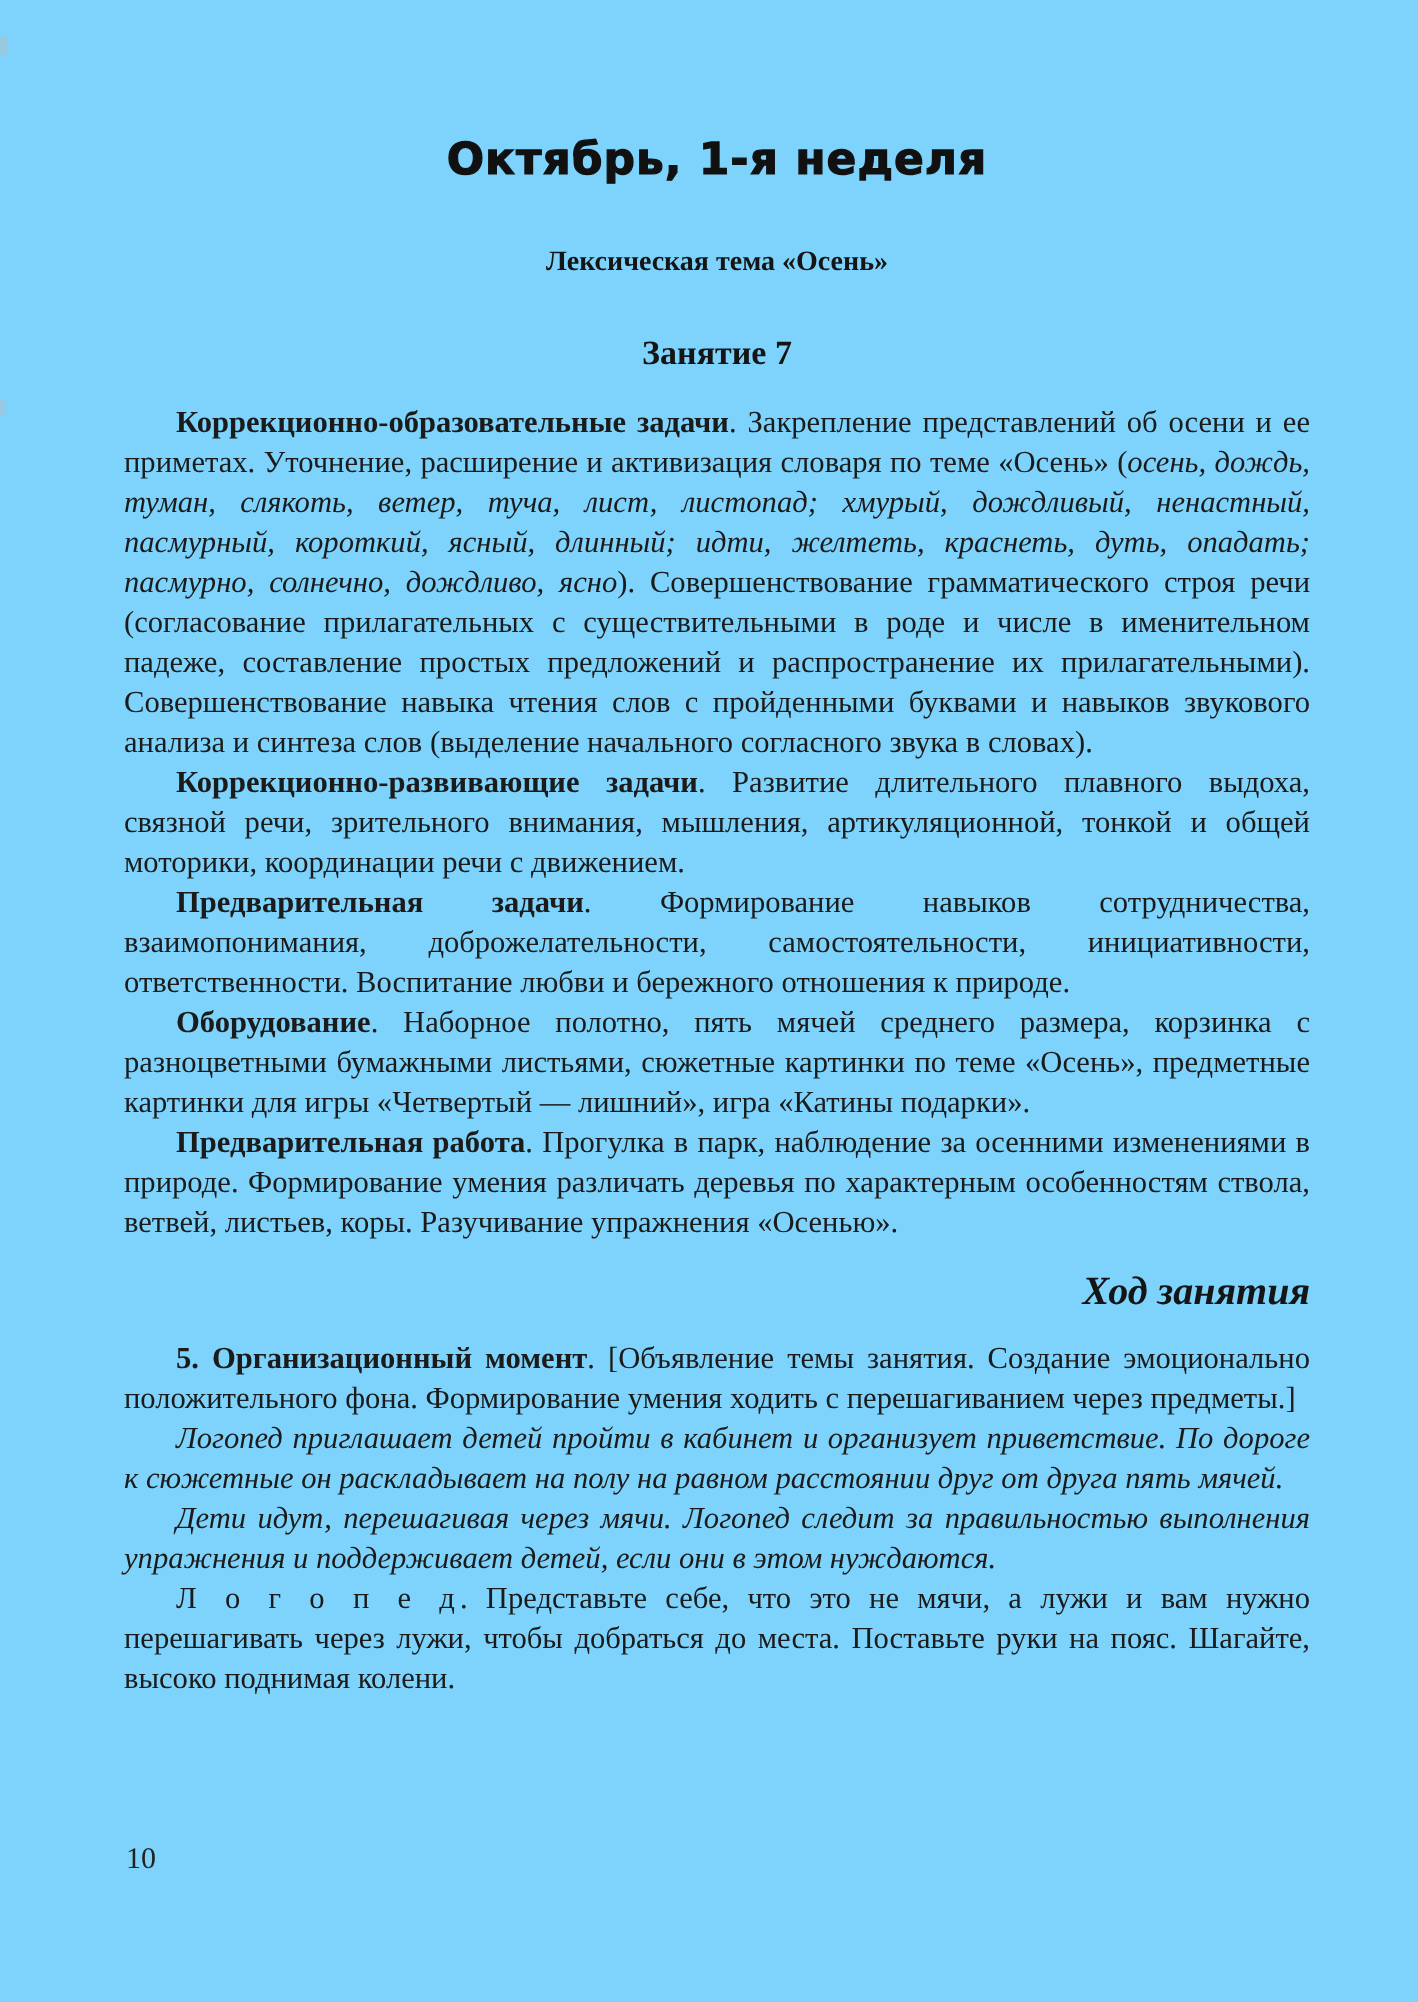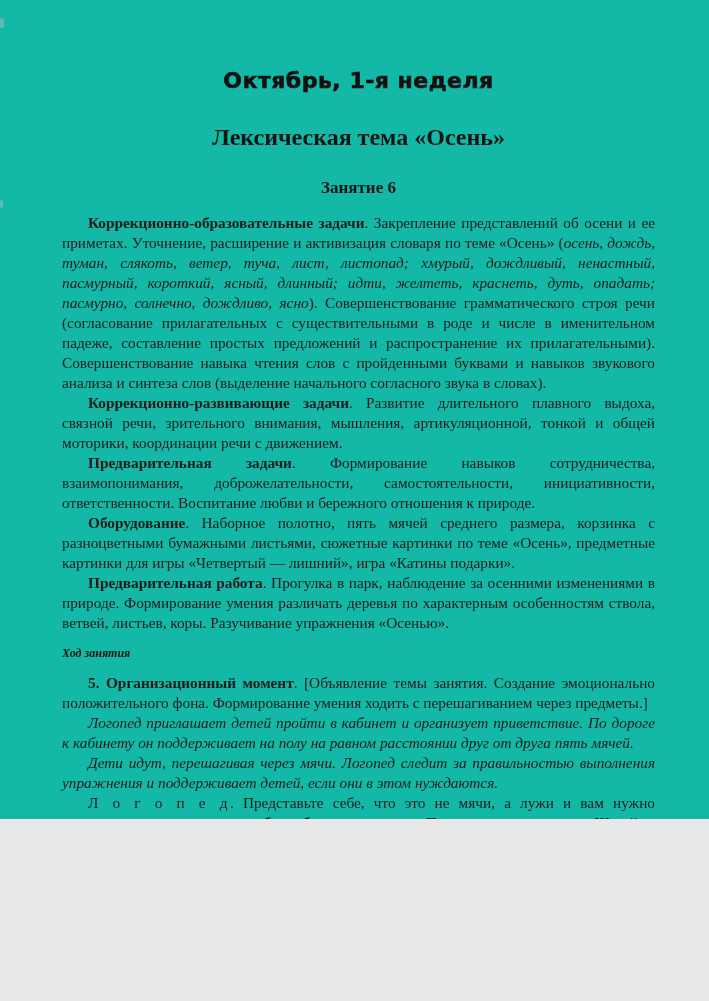--- a/index.html
+++ b/index.html
@@ -3,23 +3,23 @@
 <meta charset="utf-8">
 <style>
   html, body {
     margin: 0;
     padding: 0;
     background: #e8e8e8;
   }
   .page {
     position: relative;
     width: 709px;
-    height: 819px;
+    height: 1001px;
     margin: 0 auto;
-    background: #14b8a6;
+    background: #7dd3fc;
     color: #1b1b1b;
     font-family: "Liberation Serif", serif;
     overflow: hidden;
     box-sizing: border-box;
   }
   .content {
     position: absolute;
     top: 0;
     left: 62px;
     width: 593px; 
@@ -30,41 +30,41 @@
     font-family: "DejaVu Sans", sans-serif;
     font-weight: 800;
     font-size: 22px;
     letter-spacing: 0.5px;
     color: #111;
     -webkit-text-stroke: 0.6px #111;
   }
   h2.theme-title {
     margin: 31px 0 0 0;
     text-align: center;
-    font-size: 24px;
+    font-size: 14px;
     font-weight: bold;
     color: #151515;
   }
   h3.lesson-title {
     margin: 27px 0 0 0;
     text-align: center;
     font-size: 17px;
     font-weight: bold;
     color: #151515;
   }
   section.text-block {
     margin: 0;
   }
   #tasks {
     margin-top: 15px;
   }
   h4.procedure-title {
     margin: 13px 0 12px 0;
-    text-align: left;
-    font-size: 12px;
+    text-align: right;
+    font-size: 20px;
     font-weight: bold;
     font-style: italic;
     color: #151515;
   }
   p.para {
     margin: 0;
     font-size: 15.3px;
     line-height: 20px;
     text-align: justify;
     text-indent: 26px;
@@ -96,34 +96,34 @@
 
 <div class="page">
   <span class="scan-artifact artifact-1"></span>
   <span class="scan-artifact artifact-2"></span>
 
   <div class="content">
     <h1 class="week-title">Октябрь, 1-я неделя</h1>
 
     <h2 class="theme-title">Лексическая тема «Осень»</h2>
 
-    <h3 class="lesson-title">Занятие 6</h3>
+    <h3 class="lesson-title">Занятие 7</h3>
 
     <section id="tasks" class="text-block">
         <p class="para"><span class="bold">Коррекционно-образовательные задачи</span><span class="">. Закрепление представлений об осени и ее приметах. Уточнение, расширение и активизация словаря по теме «Осень» (</span><span class="italic">осень, дождь, туман, слякоть, ветер, туча, лист, листопад; хмурый, дождливый, ненастный, пасмурный, короткий, ясный, длинный; идти, желтеть, краснеть, дуть, опадать; пасмурно, солнечно, дождливо, ясно</span><span class="">). Совершенствование грамматического строя речи (согласование прилагательных с существительными в роде и числе в именительном падеже, составление простых предложений и распространение их прилагательными). Совершенствование навыка чтения слов с пройденными буквами и навыков звукового анализа и синтеза слов (выделение начального согласного звука в словах).</span></p>
         <p class="para"><span class="bold">Коррекционно-развивающие задачи</span><span class="">. Развитие длительного плавного выдоха, связной речи, зрительного внимания, мышления, артикуляционной, тонкой и общей моторики, координации речи с движением.</span></p>
         <p class="para"><span class="bold">Предварительная задачи</span><span class="">. Формирование навыков сотрудничества, взаимопонимания, доброжелательности, самостоятельности, инициативности, ответственности. Воспитание любви и бережного отношения к природе.</span></p>
         <p class="para"><span class="bold">Оборудование</span><span class="">. Наборное полотно, пять мячей среднего размера, корзинка с разноцветными бумажными листьями, сюжетные картинки по теме «Осень», предметные картинки для игры «Четвертый — лишний», игра «Катины подарки».</span></p>
         <p class="para"><span class="bold">Предварительная работа</span><span class="">. Прогулка в парк, наблюдение за осенними изменениями в природе. Формирование умения различать деревья по характерным особенностям ствола, ветвей, листьев, коры. Разучивание упражнения «Осенью».</span></p>
       </section>
 
     <h4 class="procedure-title">Ход занятия</h4>
 
     <section id="procedure" class="text-block">
         <p class="para"><span class="bold">5. Организационный момент</span><span class="">. [Объявление темы занятия. Создание эмоционально положительного фона. Формирование умения ходить с перешагиванием через предметы.]</span></p>
-        <p class="para"><span class="italic">Логопед приглашает детей пройти в кабинет и организует приветствие. По дороге к кабинету он поддерживает на полу на равном расстоянии друг от друга пять мячей.</span></p>
+        <p class="para"><span class="italic">Логопед приглашает детей пройти в кабинет и организует приветствие. По дороге к сюжетные он раскладывает на полу на равном расстоянии друг от друга пять мячей.</span></p>
         <p class="para"><span class="italic">Дети идут, перешагивая через мячи. Логопед следит за правильностью выполнения упражнения и поддерживает детей, если они в этом нуждаются.</span></p>
         <p class="para"><span class="spaced">Л о г о п е д</span><span class="">. Представьте себе, что это не мячи, а лужи и вам нужно перешагивать через лужи, чтобы добраться до места. Поставьте руки на пояс. Шагайте, высоко поднимая колени.</span></p>
       </section>
   </div>
 
   <div class="page-number">10</div>
 </div>
 
 </body></html>

